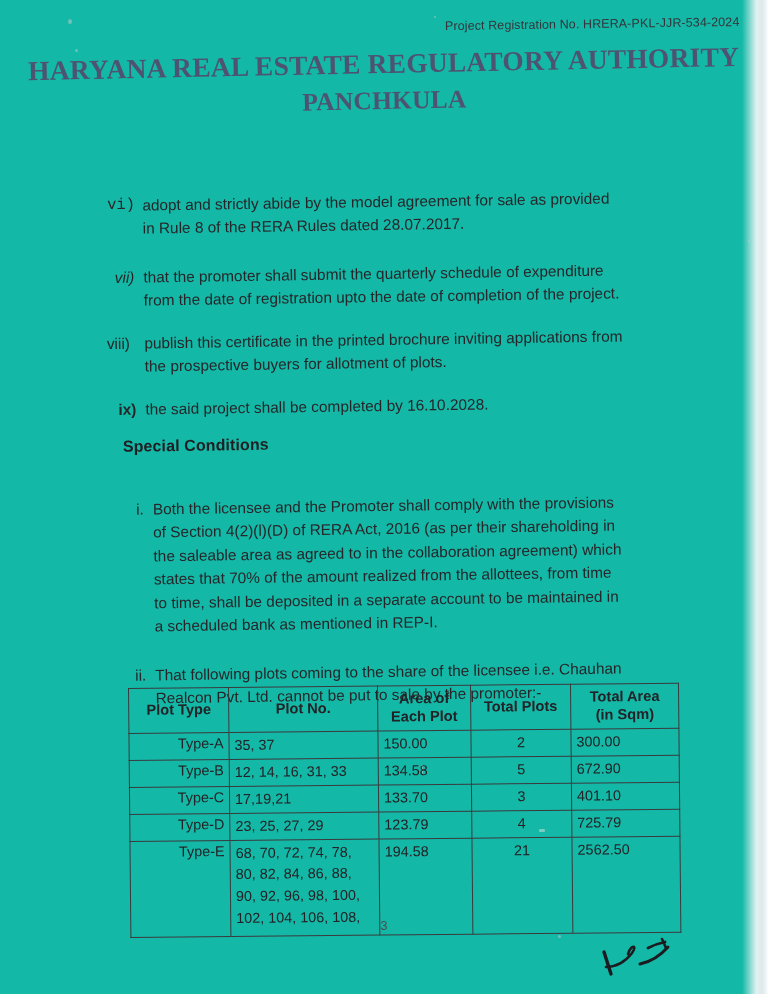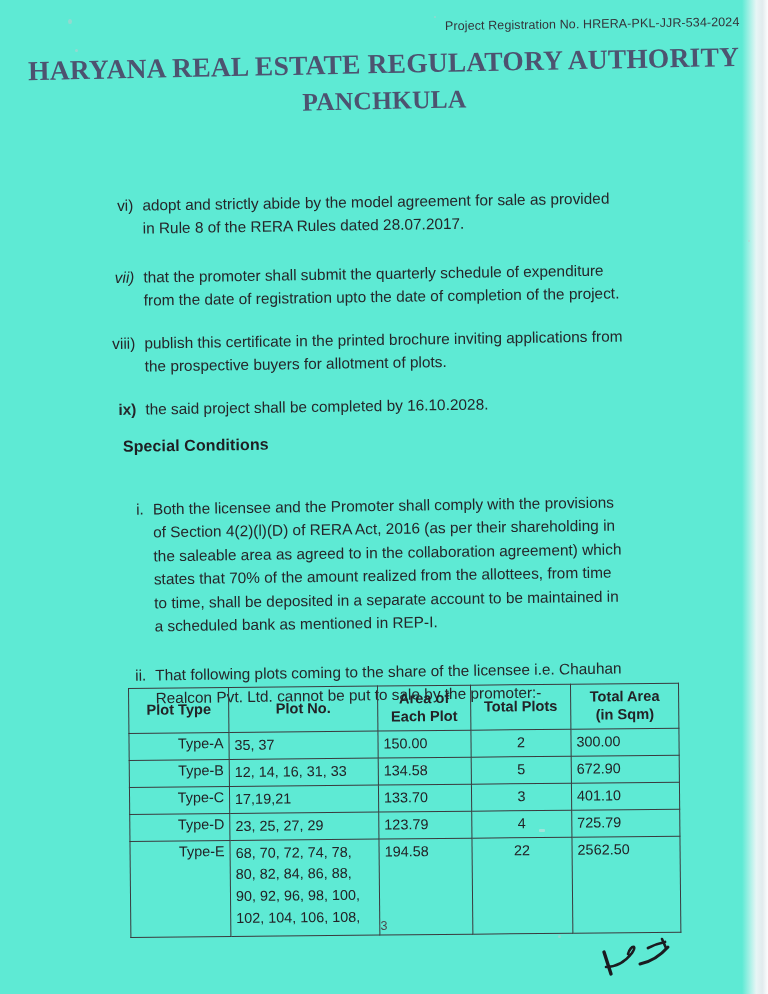--- a/index.html
+++ b/index.html
@@ -4,21 +4,21 @@
 <style>
   html, body {
     margin: 0;
     padding: 0;
     background: #ffffff;
   }
   #page {
     position: relative;
     width: 768px;
     height: 994px;
-    background: #5eead4;
+    background: #14b8a6;
     overflow: hidden;
     font-family: "Liberation Sans", sans-serif;
     color: #2b2b2b;
   }
   
   #page-edge-shadow {
     position: absolute;
     top: 0;
     right: 0;
     width: 26px;
@@ -89,25 +89,25 @@
     flex: 0 0 auto;
     text-align: right;
     padding-right: 9px;
   }
   .clause .ctext {
     flex: 1 1 auto;
   }
   .clause .ctext div { white-space: nowrap; }
 
   #clause-vi   { left: 112px; top: 190px;  width: 600px; }
-  #clause-vi   .marker { width: 26px; }
+  #clause-vi   .marker { width: 26px; font-family: Liberation Mono, monospace; }
   #clause-vii  { left: 108px; top: 262px;  width: 604px; }
   #clause-vii  .marker { width: 30px; font-style: italic; }
   #clause-viii { left: 104px; top: 328px;  width: 608px; }
-  #clause-viii .marker { width: 34px; }
+  #clause-viii .marker { width: 34px; text-align: center; }
   #clause-ix   { left: 110px; top: 394px;  width: 600px; }
   #clause-ix   .marker { width: 28px; font-weight: bold; }
 
   #special-conditions-heading {
     position: absolute;
     left: 124px;
     top: 434px;
     font-size: 16px;
     font-weight: bold;
     color: #1f1f23;
@@ -331,21 +331,21 @@
         </tr>
         <tr class="row-last">
           <td class="c-type">Type-E</td>
           <td class="c-plotno">
             <div class="pn-line">68, 70, 72, 74, 78,</div>
             <div class="pn-line">80, 82, 84, 86, 88,</div>
             <div class="pn-line">90, 92, 96, 98, 100,</div>
             <div class="pn-line">102, 104, 106, 108,</div>
           </td>
           <td class="c-area">194.58</td>
-          <td class="c-count">22</td>
+          <td class="c-count">21</td>
           <td class="c-total">2562.50</td>
         </tr>
       </tbody>
     </table>
   </div>
 
   <div id="page-number">3</div>
 
   <div id="signature-mark">
     <svg width="120" height="52" viewBox="0 0 120 52" xmlns="http://www.w3.org/2000/svg">

